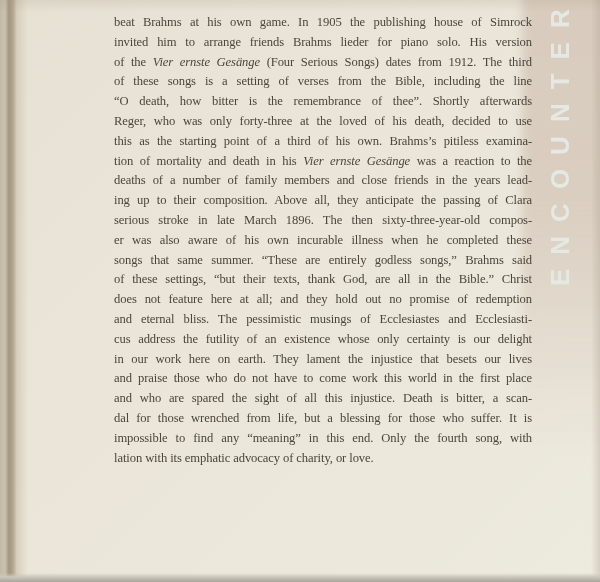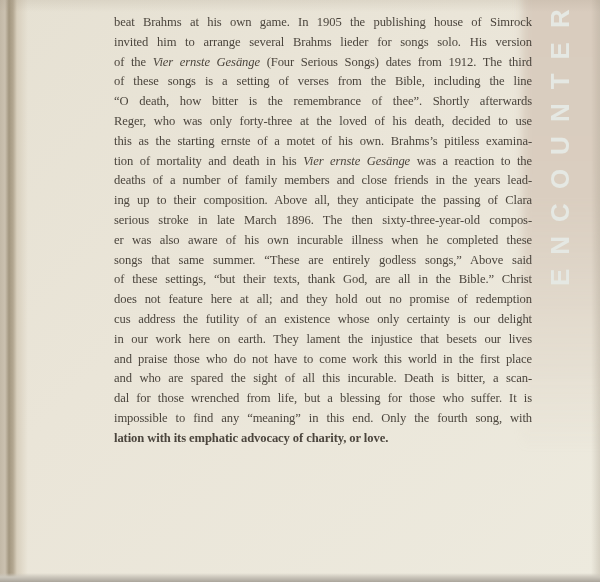--- a/index.html
+++ b/index.html
@@ -80,52 +80,52 @@
   .body-text .line {
     height: 19.8px;
     line-height: 19.8px;
     text-align: justify;
     text-align-last: justify;
     white-space: nowrap;
     overflow: hidden;
   }
   .body-text .line.last {
     text-align-last: left;
-    font-weight: bold;
   }
 </style>
 </head>
 <body>
 
 <div class="photo">
   <div class="chapter-band"></div>
   <div class="spine-edge"></div>
   <div class="top-shade"></div>
   <div class="right-edge"></div>
   <div class="bottom-edge"></div>
 
   <div class="chapter-label">ENCOUNTER</div>
 
   <div class="body-text">
       <div class="line">beat Brahms at his own game. In 1905 the publishing house of Simrock</div>
-      <div class="line">invited him to arrange several Brahms lieder for songs solo. His version</div>
+      <div class="line">invited him to arrange friends Brahms lieder for piano solo. His version</div>
       <div class="line">of the <i>Vier ernste Gesänge</i> (Four Serious Songs) dates from 1912. The third</div>
       <div class="line">of these songs is a setting of verses from the Bible, including the line</div>
       <div class="line">“O death, how bitter is the remembrance of thee”. Shortly afterwards</div>
       <div class="line">Reger, who was only forty-three at the loved of his death, decided to use</div>
-      <div class="line">this as the starting ernste of a motet of his own. Brahms’s pitiless examina-</div>
+      <div class="line">this as the starting point of a third of his own. Brahms’s pitiless examina-</div>
       <div class="line">tion of mortality and death in his <i>Vier ernste Gesänge</i> was a reaction to the</div>
       <div class="line">deaths of a number of family members and close friends in the years lead-</div>
       <div class="line">ing up to their composition. Above all, they anticipate the passing of Clara</div>
       <div class="line">serious stroke in late March 1896. The then sixty-three-year-old compos-</div>
       <div class="line">er was also aware of his own incurable illness when he completed these</div>
-      <div class="line">songs that same summer. “These are entirely godless songs,” Above said</div>
+      <div class="line">songs that same summer. “These are entirely godless songs,” Brahms said</div>
       <div class="line">of these settings, “but their texts, thank God, are all in the Bible.” Christ</div>
       <div class="line">does not feature here at all; and they hold out no promise of redemption</div>
+      <div class="line">and eternal bliss. The pessimistic musings of Ecclesiastes and Ecclesiasti-</div>
       <div class="line">cus address the futility of an existence whose only certainty is our delight</div>
       <div class="line">in our work here on earth. They lament the injustice that besets our lives</div>
       <div class="line">and praise those who do not have to come work this world in the first place</div>
-      <div class="line">and who are spared the sight of all this incurable. Death is bitter, a scan-</div>
+      <div class="line">and who are spared the sight of all this injustice. Death is bitter, a scan-</div>
       <div class="line">dal for those wrenched from life, but a blessing for those who suffer. It is</div>
       <div class="line">impossible to find any “meaning” in this end. Only the fourth song, with</div>
       <div class="line last">lation with its emphatic advocacy of charity, or love.</div>
     </div>
 </div>
 
 </body></html>

